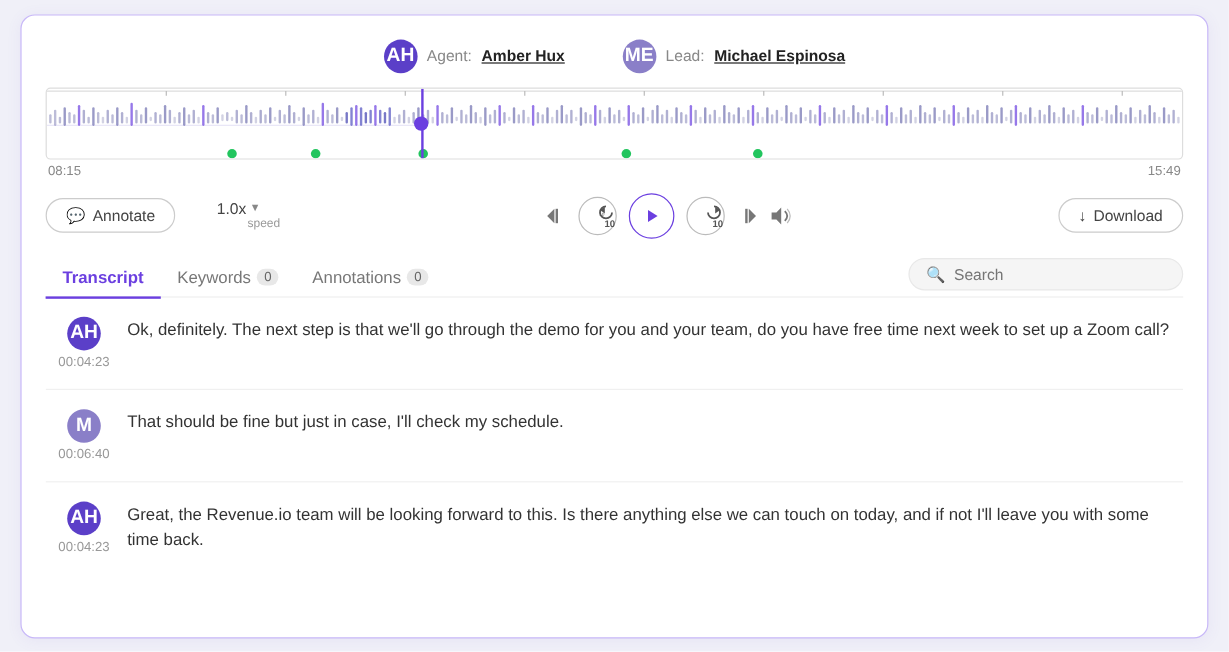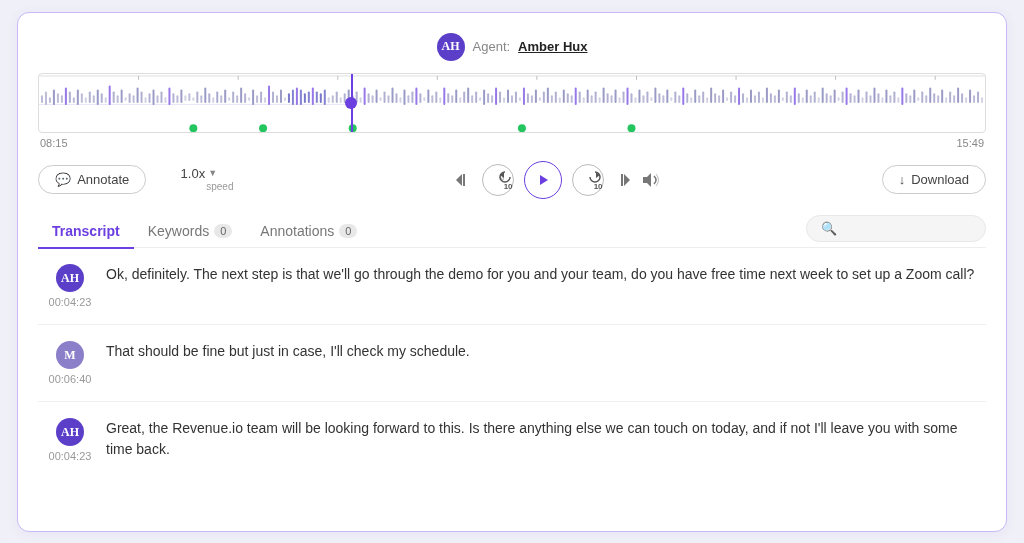--- a/index.html
+++ b/index.html
@@ -40,24 +40,23 @@
       font-size: 13px;
       color: #444;
     }
     .avatar {
       width: 28px;
       height: 28px;
       border-radius: 50%;
       display: flex;
       align-items: center;
       justify-content: center;
-      font-size: 12px;
+      font-size: 16px;
       font-weight: 700;
       color: #fff;
-      font-family: Liberation Serif, serif;
     }
     .avatar-ah { background: #5b3fc8; }
     .avatar-me { background: #8a7fc8; }
     .participant-label { color: #888; font-size: 13px; }
     .participant-name { font-weight: 600; color: #222; font-size: 13px; text-decoration: underline; }
 
     
     .waveform-container {
       background: #fff;
       border: 1px solid #ddd;
@@ -276,20 +275,25 @@
 </head>
 <body>
 
 <div class="card">
 
   <div class="participants">
     <div class="participant">
       <div class="avatar avatar-ah">AH</div>
       <span class="participant-label">Agent:</span>
       <span class="participant-name">Amber Hux</span>
+    </div>
+    <div class="participant">
+      <div class="avatar avatar-me">ME</div>
+      <span class="participant-label">Lead:</span>
+      <span class="participant-name">Michael Espinosa</span>
     </div>
   </div>
 
   <div class="waveform-container">
     <div class="waveform-bg">
       <svg class="waveform-svg" viewBox="0 0 950 60" preserveAspectRatio="none" xmlns="http://www.w3.org/2000/svg">
 
         <g opacity="0.7">
 
           <rect x="2" y="22" width="2" height="8" fill="#a0a0c8" rx="1"></rect>
@@ -642,20 +646,21 @@
     <div class="tab">
       <span>Keywords</span>
       <span class="tab-badge">0</span>
     </div>
     <div class="tab">
       <span>Annotations</span>
       <span class="tab-badge">0</span>
     </div>
     <div class="search-box">
       <span style="color:#aaa;font-size:13px;">🔍</span>
+      <input type="text" placeholder="Search" style="">
     </div>
   </div>
 
   <div class="transcript">
 
     <div class="transcript-entry">
       <div class="entry-avatar-col">
         <div class="avatar avatar-ah">AH</div>
         <span class="entry-time">00:04:23</span>
       </div>

